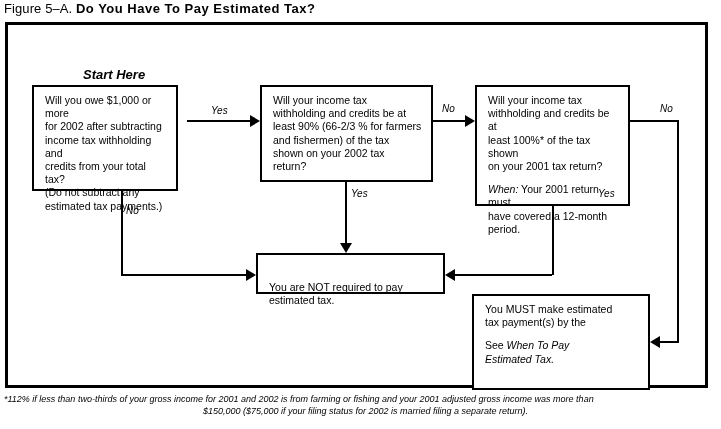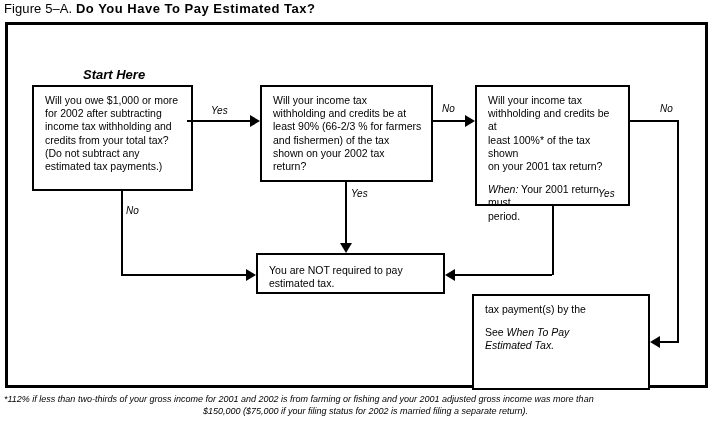--- a/index.html
+++ b/index.html
@@ -54,25 +54,25 @@
     background: #ffffff;
     font-size: 10.5px;
     line-height: 13.2px;
     padding: 7px 9px 5px 11px;
   }
   .node p { margin: 0; }
   .node p.gap { margin-top: 10px; }
   .node .it { font-style: italic; }
 
   
-  #box-q1 { left: 24px;  top: 60px;  width: 161px; height: 106px; }
+  #box-q1 { left: 24px;  top: 60px;  width: 146px; height: 106px; }
   #box-q2 { left: 252px; top: 60px; width: 173px; height: 97px; }
   #box-q3 { left: 467px; top: 60px; width: 155px; height: 121px; }
   #box-not-required { left: 248px; top: 228px; width: 189px; height: 41px;
-                      padding-top: 9px; }
+                      padding-top: 26px; }
   #box-must-pay { left: 464px; top: 269px; width: 178px; height: 96px; }
 
   
   .edge-label {
     position: absolute;
     font-size: 10px;
     font-style: italic;
     line-height: 12px;
     white-space: nowrap;
   }
@@ -157,29 +157,31 @@
       <p>shown on your 2002 tax</p>
       <p>return?</p>
     </div>
 
     <div class="node" id="box-q3">
       <p>Will your income tax</p>
       <p>withholding and credits be at</p>
       <p>least 100%* of the tax shown</p>
       <p>on your 2001 tax return?</p>
       <p class="gap"><span class="it">When:</span><span> Your 2001 return must</span></p>
+      <p>have covered a 12-month</p>
       <p>period.</p>
     </div>
 
     <div class="node" id="box-not-required">
       <p>You are NOT required to pay</p>
       <p>estimated tax.</p>
     </div>
 
     <div class="node" id="box-must-pay">
+      <p>You MUST make estimated</p>
       <p>tax payment(s) by the</p>
       <p class="gap"><span>See </span><span class="it">When To Pay</span></p>
       <p class="it">Estimated Tax.</p>
     </div>
 
     <div class="edge-label" id="lbl-yes-1">Yes</div>
     <div class="edge-label" id="lbl-no-1">No</div>
     <div class="edge-label" id="lbl-no-2">No</div>
     <div class="edge-label" id="lbl-yes-2">Yes</div>
     <div class="edge-label" id="lbl-no-3">No</div>

